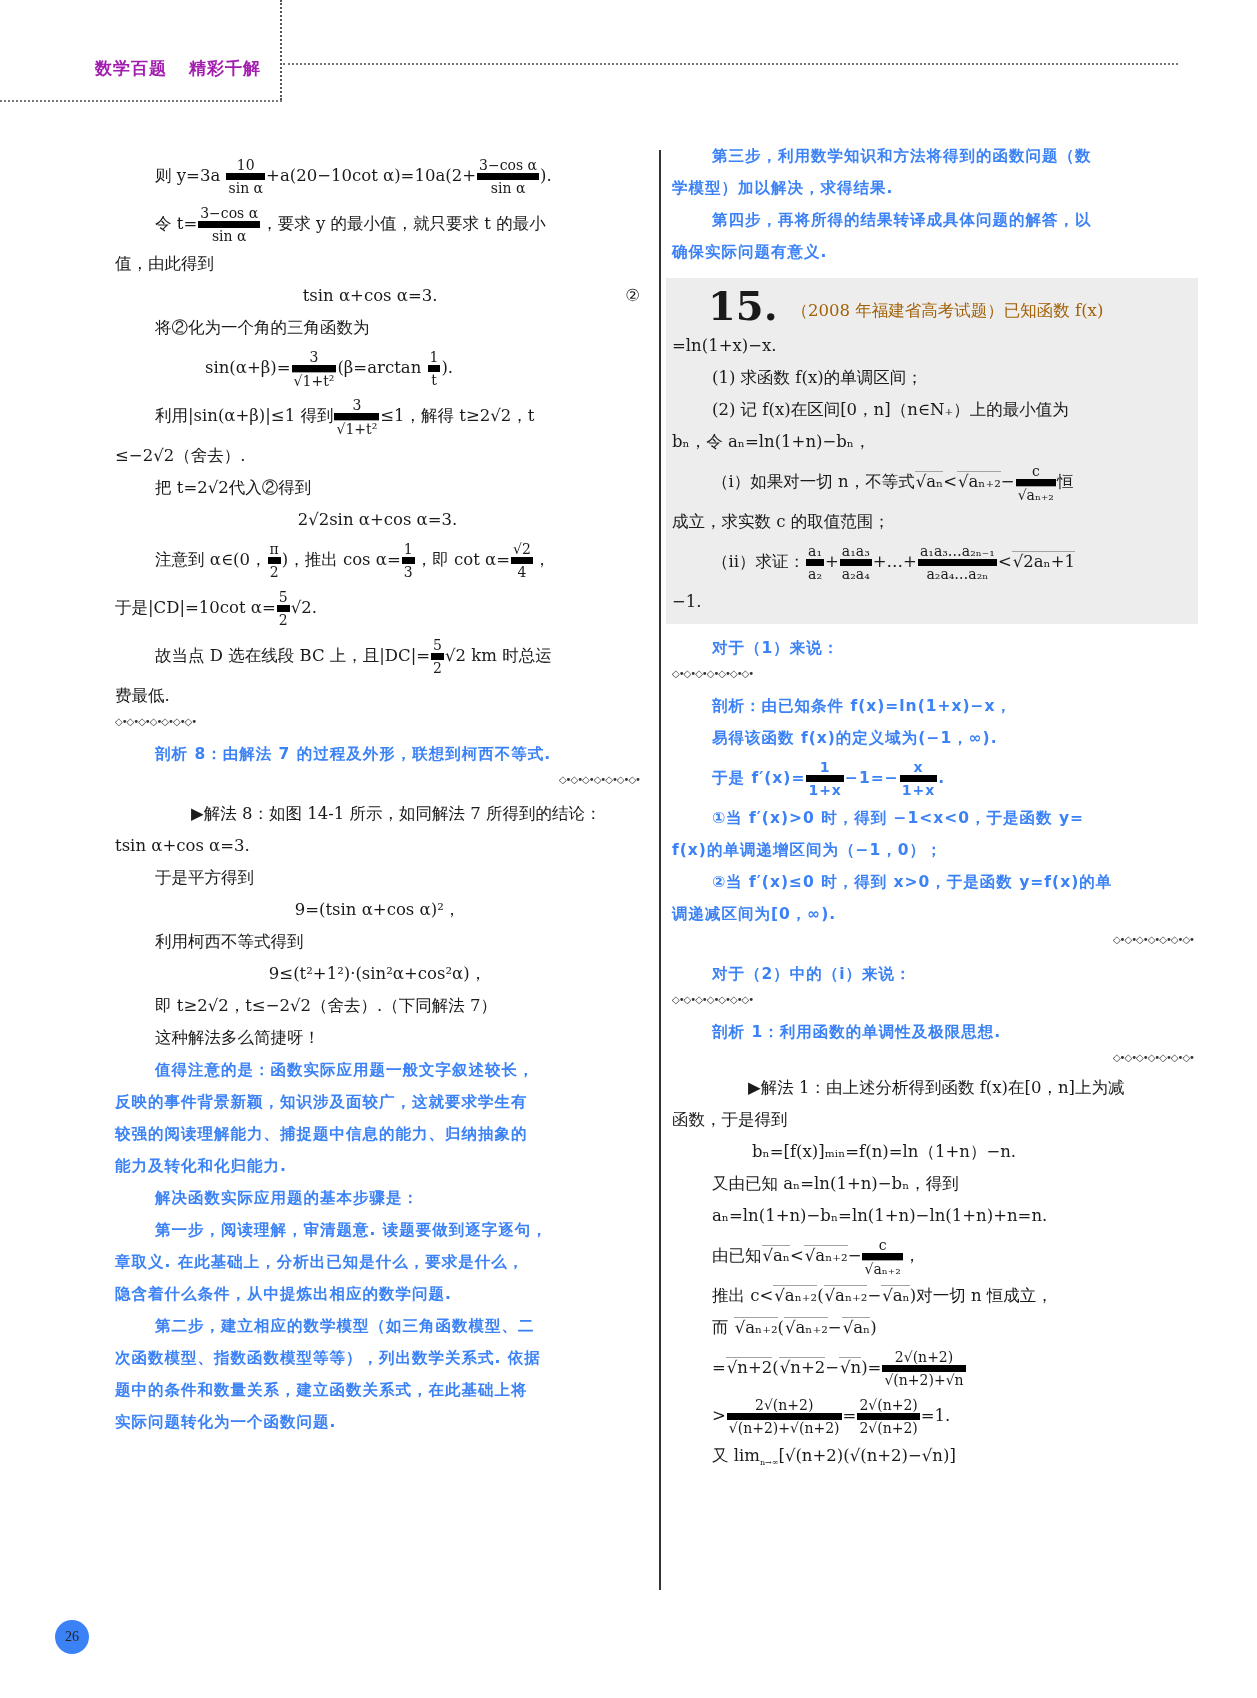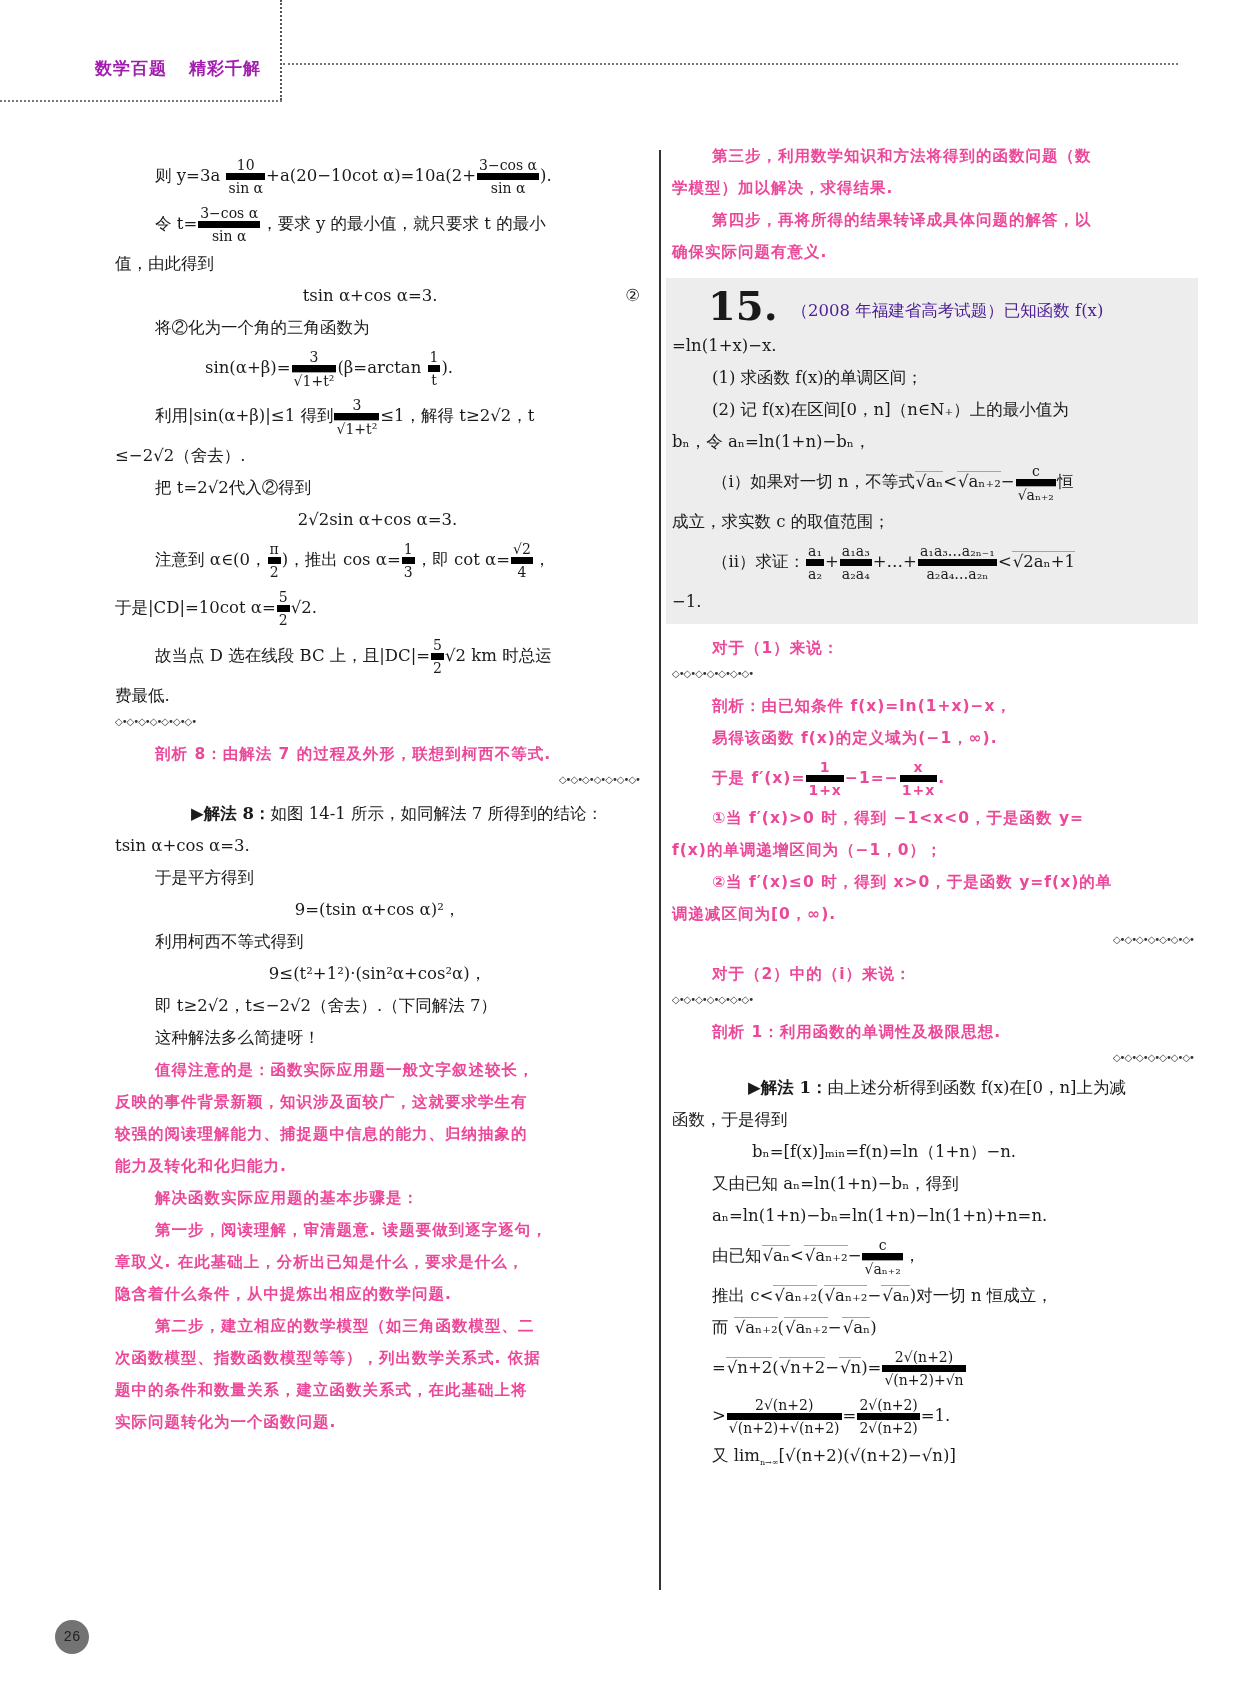--- a/index.html
+++ b/index.html
@@ -15,39 +15,39 @@
 
   
   .col-divider { position: absolute; left: 659px; top: 150px; height: 1440px; border-left: 2px solid #333; }
   .col { position: absolute; font-size: 16.5px; line-height: 32px; }
   .col-left { left: 115px; top: 152px; width: 525px; }
   .col-right { left: 672px; top: 140px; width: 522px; }
 
   .p { white-space: nowrap; }
   .ind { padding-left: 40px; }
   .center { text-align: center; }
-  .kai { font-family: "DejaVu Sans", sans-serif; font-weight: bold; font-size: 15.5px; letter-spacing: 1px; color: #ec4899; }
-  .b { font-weight: bold; padding-left: 36px; }
+  .kai { font-family: "DejaVu Sans", sans-serif; font-weight: bold; font-size: 15.5px; letter-spacing: 1px; color: #3b82f6; }
+  .b { font-weight: normal; padding-left: 36px; }
   .eqno { float: right; }
   .tall { line-height: 48px; }
 
   .frac { display: inline-block; vertical-align: middle; text-align: center; font-size: 14px; line-height: 16px; margin: 0 1px; }
   .frac .num { display: block; border-bottom: 7px solid #000000; padding: 0 2px; }
   .frac .den { display: block; padding: 0 2px; }
   .sqrt { border-top: 1px solid #a3a3a3; padding-left: 1px; }
   .sqrt::before { content: "√"; }
 
   .ornament { font-family: "DejaVu Sans", sans-serif; font-size: 10px; letter-spacing: -1px; color: #333; line-height: 20px; }
   .orn-right { text-align: right; }
 
   
   .problem-box { background: #ededed; margin: 10px 0 8px -6px; padding: 4px 8px 6px 6px; width: 532px; }
   .pnum { font-family: "DejaVu Serif", serif; font-weight: bold; font-size: 40px; line-height: 48px; margin-left: 36px; margin-right: 14px; vertical-align: -4px; }
 
-  .page-badge { position: absolute; left: 55px; top: 1620px; width: 34px; height: 34px; border-radius: 50%; background: #737373; color: #222; font-family: Liberation Mono, monospace; font-size: 14px; line-height: 34px; text-align: center; }
+  .page-badge { position: absolute; left: 55px; top: 1620px; width: 34px; height: 34px; border-radius: 50%; background: #3b82f6; color: #222; font-family: Liberation Serif, serif; font-size: 14px; line-height: 34px; text-align: center; }
 </style>
 </head>
 <body>
 
 <div class="hdr-vline"></div>
 <div class="hdr-title">
   <span>数学百题</span><span>精彩千解</span>
 </div>
 <div class="hdr-dots-top"></div>
 <div class="hdr-dots-bottom"></div>
@@ -114,21 +114,21 @@
 </div>
 
 <div class="col col-right">
   <div class="p ind kai">第三步，利用数学知识和方法将得到的函数问题（数</div>
   <div class="p kai">学模型）加以解决，求得结果.</div>
   <div class="p ind kai">第四步，再将所得的结果转译成具体问题的解答，以</div>
   <div class="p kai">确保实际问题有意义.</div>
 
   <div class="problem-box">
     <div class="p">
-      <span class="pnum">15.</span><span style="color:#4c1d95">（2008 年福建省高考试题）已知函数 f(x)</span>
+      <span class="pnum">15.</span><span style="color:#a16207">（2008 年福建省高考试题）已知函数 f(x)</span>
     </div>
     <div class="p">=ln(1+x)−x.</div>
     <div class="p ind">(1) 求函数 f(x)的单调区间；</div>
     <div class="p ind">(2) 记 f(x)在区间[0，n]（n∈N₊）上的最小值为</div>
     <div class="p">bₙ，令 aₙ=ln(1+n)−bₙ，</div>
     <div class="p ind tall">
       <span>（ⅰ）如果对一切 n，不等式</span><span class="sqrt">aₙ</span><span>&lt;</span><span class="sqrt">aₙ₊₂</span><span>−</span><span class="frac"><span class="num">c</span><span class="den sqrt">aₙ₊₂</span></span><span>恒</span>
     </div>
     <div class="p">成立，求实数 c 的取值范围；</div>
     <div class="p ind tall">

